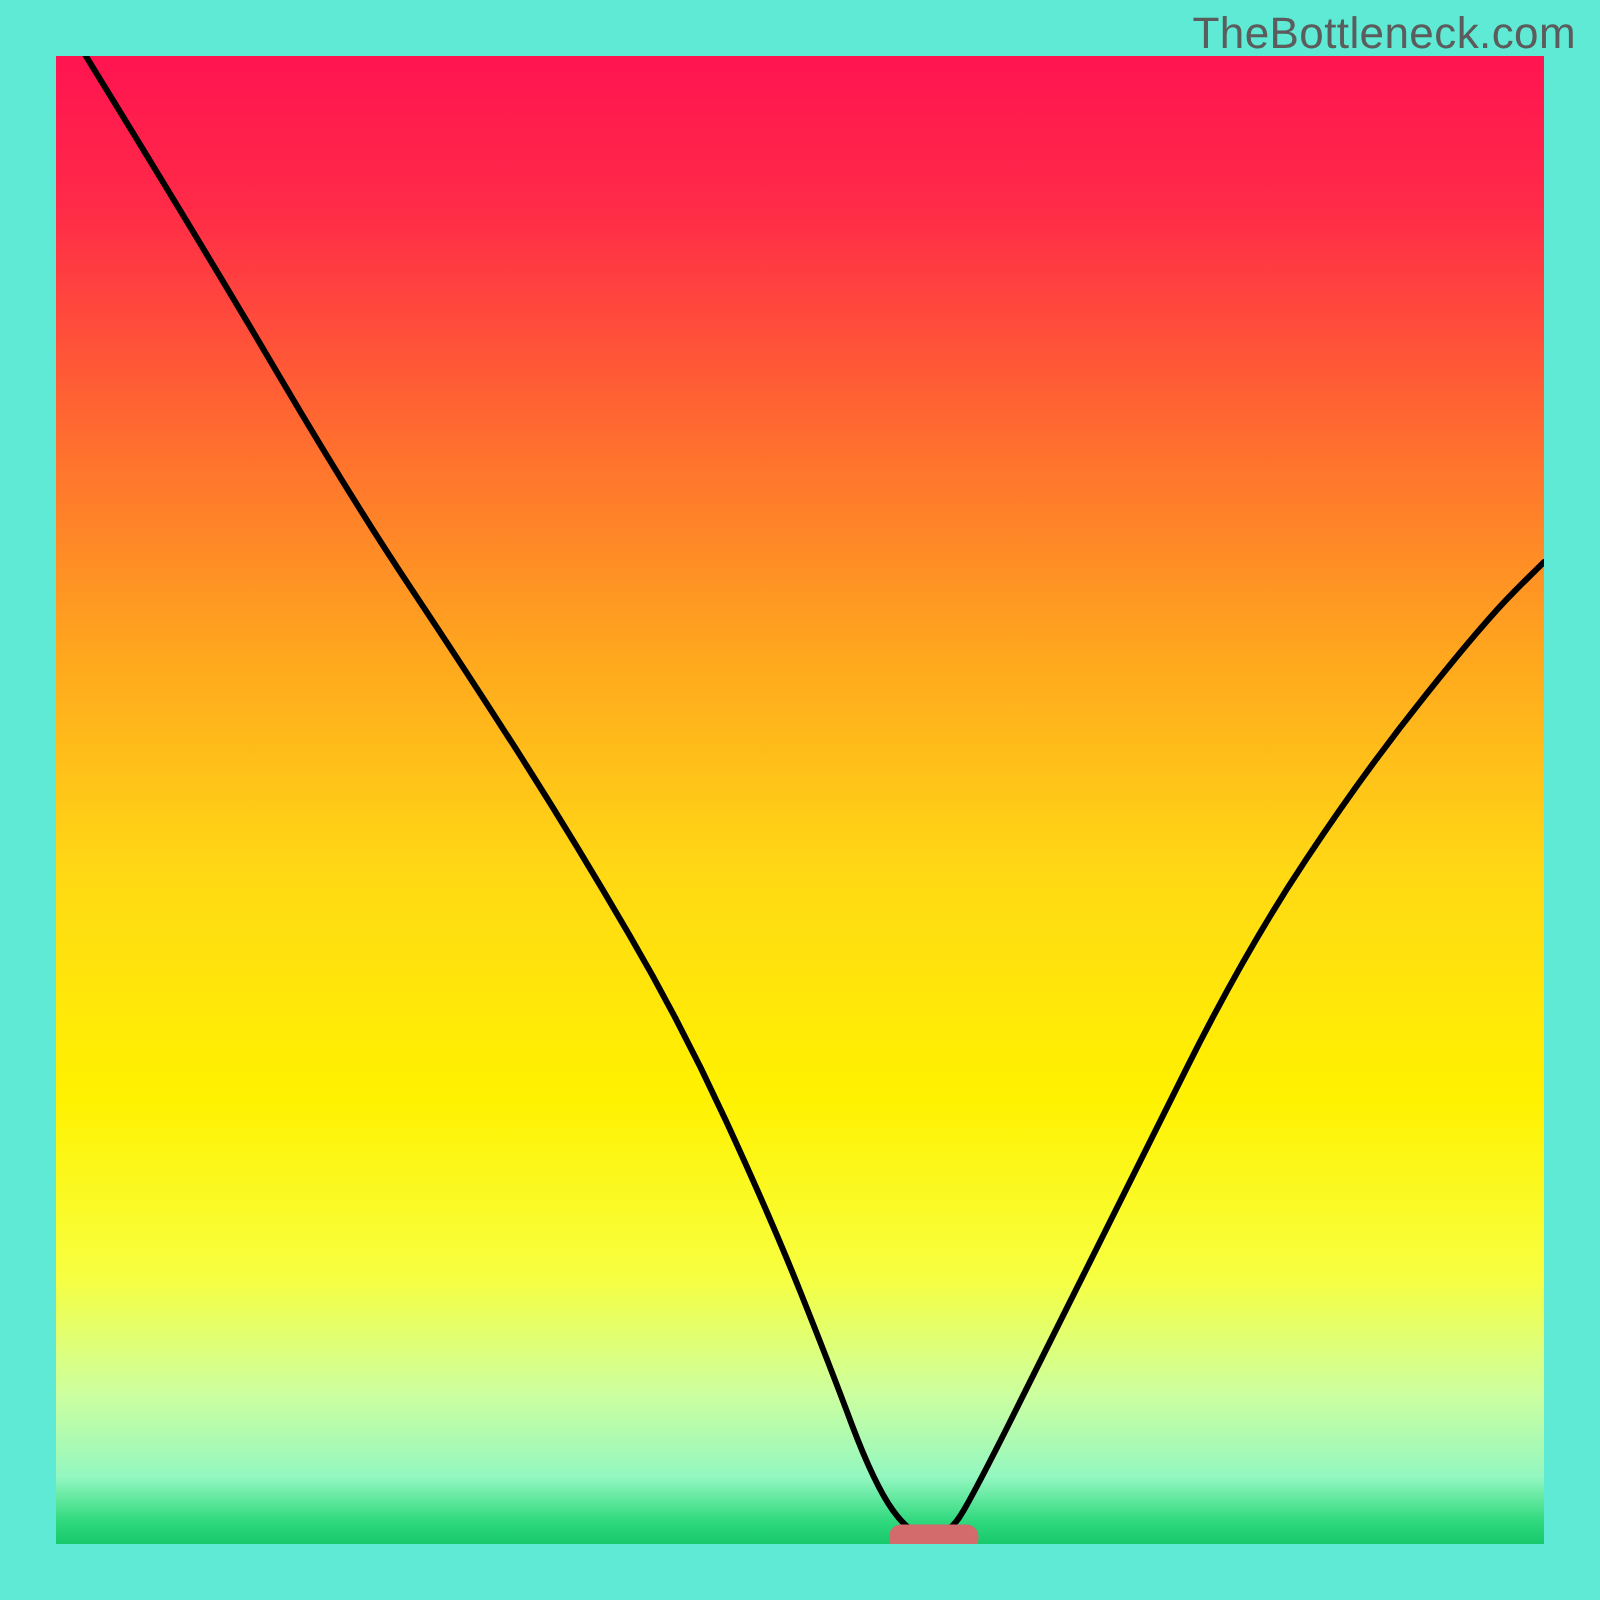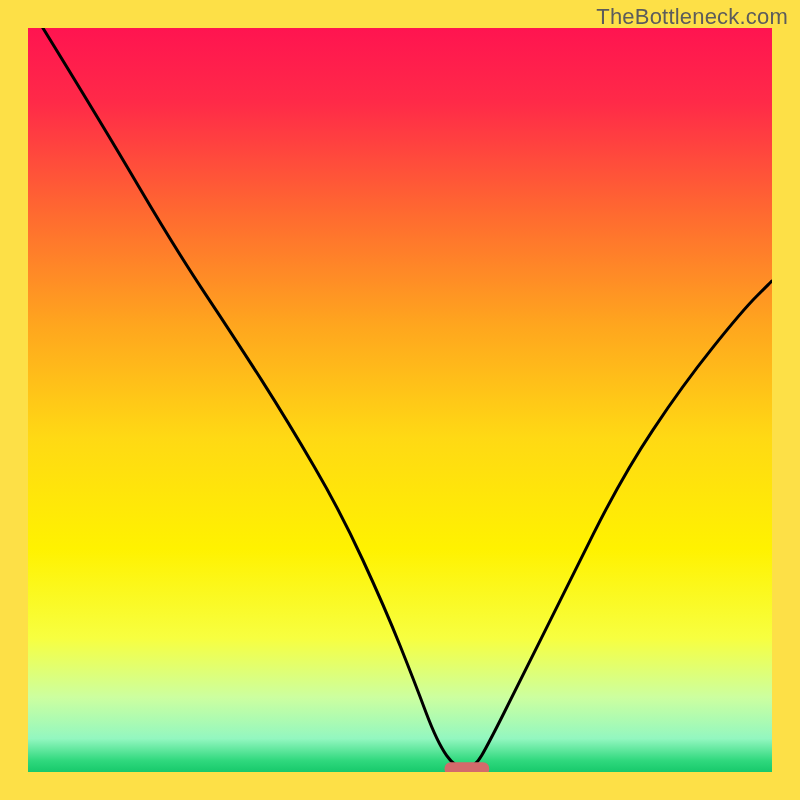--- a/index.html
+++ b/index.html
@@ -10,21 +10,21 @@
     background: #000;
     overflow: hidden;
     font-family: Arial, Helvetica, sans-serif;
   }
   .frame {
     position: absolute;
     left: 0;
     top: 0;
     width: 800px;
     height: 800px;
-    background: #fde047;
+    background: #5eead4;
   }
   .watermark {
     position: absolute;
     top: 4px;
     right: 12px;
     color: #5c5c5c;
     font-size: 22px;
     font-weight: 400;
     letter-spacing: 0.2px;
     user-select: none;

